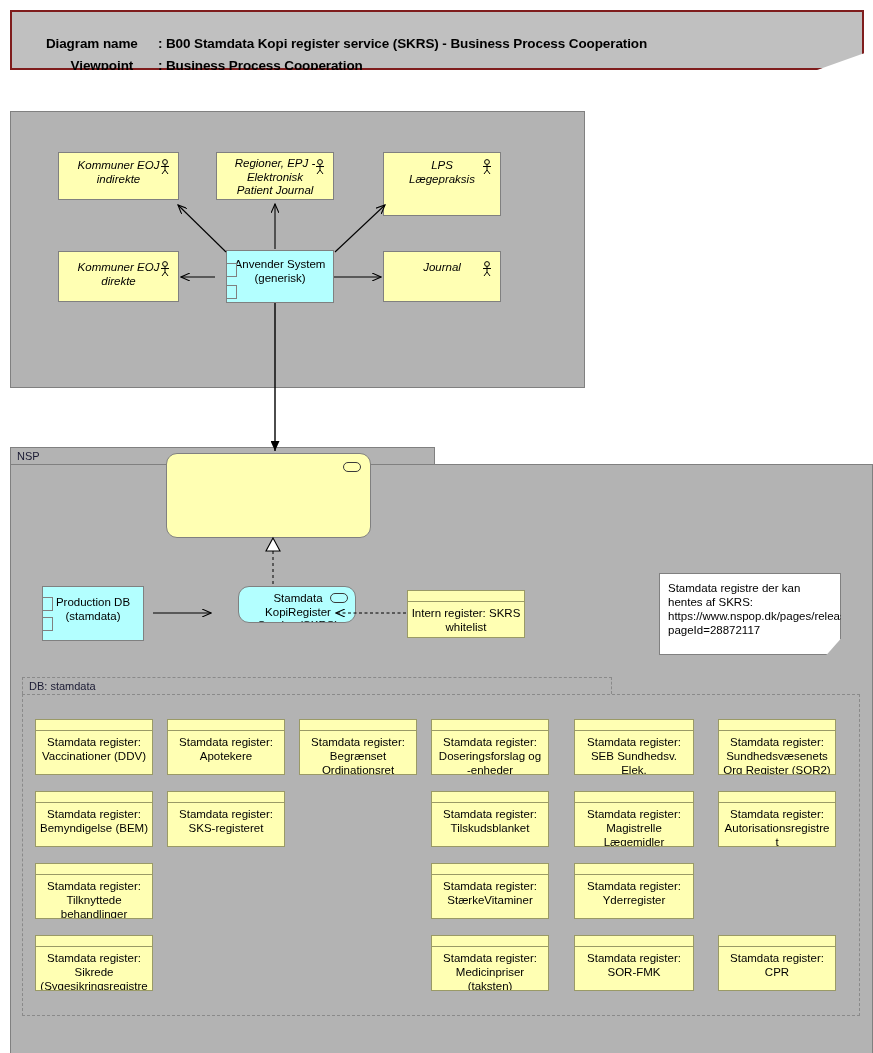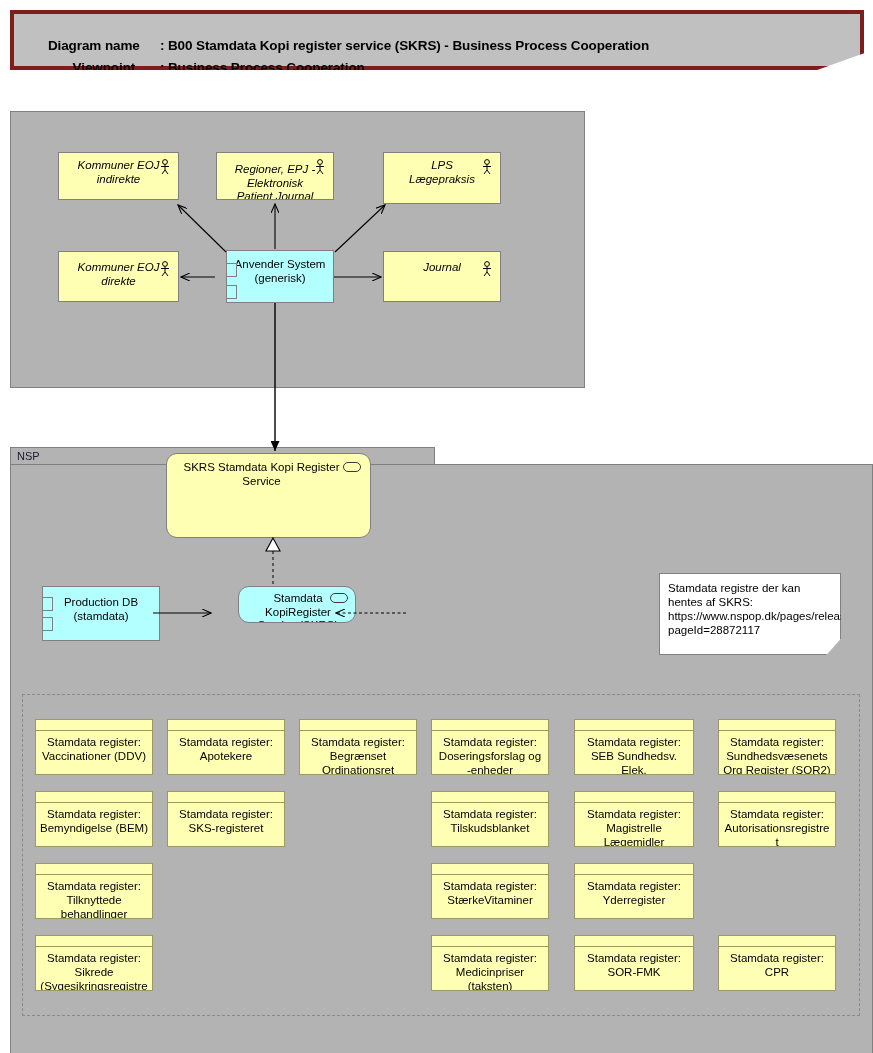--- a/index.html
+++ b/index.html
@@ -14,21 +14,21 @@
     background:#ffffff;
     overflow:hidden;
   }
 
   
   .banner{
     position:absolute;
     left:10px; top:10px;
     width:854px; height:60px;
     background:#c0c0c0;
-    border:4px solid #7f1d1d;
+    border:2px solid #7f1d1d;
     box-sizing:border-box;
     clip-path:polygon(0 0, 100% 0, 100% 72%, 94.5% 100%, 0 100%);
   }
   .banner-line{
     position:absolute;
     left:12px;
     font-size:13.5px;
     font-weight:bold;
     color:#000;
     white-space:pre;
@@ -213,33 +213,33 @@
     <svg class="actor-icon" viewBox="0 0 12 16">
       <circle cx="6" cy="3" r="2.4" fill="none" stroke="#000" stroke-width="1"></circle>
       <line x1="6" y1="5.4" x2="6" y2="11" stroke="#000" stroke-width="1"></line>
       <line x1="2" y1="7.5" x2="10" y2="7.5" stroke="#000" stroke-width="1"></line>
       <line x1="6" y1="11" x2="3" y2="15" stroke="#000" stroke-width="1"></line>
       <line x1="6" y1="11" x2="9" y2="15" stroke="#000" stroke-width="1"></line>
     </svg>
   </div>
 
   <div class="el el-yellow actor-box" style="left:216px;top:152px;width:118px;height:48px;">
-    <span class="el-label" style="padding-top:10px;border-radius:11px;">Regioner, EPJ -
+    <span class="el-label" style="padding-top:4px;border-radius:11px;">Regioner, EPJ -
 Elektronisk
 Patient Journal</span>
     <svg class="actor-icon" viewBox="0 0 12 16">
       <circle cx="6" cy="3" r="2.4" fill="none" stroke="#000" stroke-width="1"></circle>
       <line x1="6" y1="5.4" x2="6" y2="11" stroke="#000" stroke-width="1"></line>
       <line x1="2" y1="7.5" x2="10" y2="7.5" stroke="#000" stroke-width="1"></line>
       <line x1="6" y1="11" x2="3" y2="15" stroke="#000" stroke-width="1"></line>
       <line x1="6" y1="11" x2="9" y2="15" stroke="#000" stroke-width="1"></line>
     </svg>
   </div>
 
-  <div class="el el-yellow actor-box" style="left:383px;top:152px;width:118px;height:52px;">
+  <div class="el el-yellow actor-box" style="left:383px;top:152px;width:118px;height:64px;">
     <span class="el-label">LPS
 Lægepraksis</span>
     <svg class="actor-icon" viewBox="0 0 12 16">
       <circle cx="6" cy="3" r="2.4" fill="none" stroke="#000" stroke-width="1"></circle>
       <line x1="6" y1="5.4" x2="6" y2="11" stroke="#000" stroke-width="1"></line>
       <line x1="2" y1="7.5" x2="10" y2="7.5" stroke="#000" stroke-width="1"></line>
       <line x1="6" y1="11" x2="3" y2="15" stroke="#000" stroke-width="1"></line>
       <line x1="6" y1="11" x2="9" y2="15" stroke="#000" stroke-width="1"></line>
     </svg>
   </div>
@@ -273,43 +273,47 @@
     <span class="comp-tab t1"></span>
     <span class="comp-tab t2"></span>
   </div>
 
   <div class="group" style="left:10px;top:406px;width:863px;height:647px;margin-top:41px;">
     <div class="group-tab" style="width:425px;">NSP</div>
     <div class="group-body"></div>
   </div>
 
   <div class="el el-yellow el-round" style="left:166px;top:453px;width:205px;height:85px;">
-    <span class="el-label" style="padding-top:7px;padding-right:24px;padding-left:10px;">SKRS Stamdata Kopi Register
-Service</span>
     <span class="svc-icon"></span>
   </div>
 
-  <div class="el el-cyan" style="left:42px;top:586px;width:118px;height:55px;">
+  <div class="el el-cyan" style="left:42px;top:586px;width:102px;height:55px;">
     <span class="el-label" style="padding-top:9px;">Production DB
 (stamdata)</span>
     <span class="comp-tab t1" style="top:10px;"></span>
     <span class="comp-tab t2" style="top:30px;"></span>
   </div>
 
   <div class="el el-cyan el-round" style="left:214px;top:586px;width:118px;height:37px;margin-left:24px;">
     <span class="el-label" style="padding-top:5px;padding-right:4px;">Stamdata
 KopiRegister
 Service (SKRS)</span>
     <span class="svc-icon" style="right:7px;top:6px;"></span>
   </div>
 
+  <div class="reg" style="left:407px;top:590px;width:118px;height:48px;">
+    <span class="reg-band"></span>
+    <span class="reg-txt">Intern register: SKRS
+whitelist</span>
+  </div>
 
   <div class="note" style="left:659px;top:573px;width:182px;height:82px;">Stamdata registre der kan hentes af SKRS: https://www.nspop.dk/pages/releaseview.action?pageId=28872117</div>
 
   <div class="dgroup" style="left:22px;top:677px;width:838px;height:339px;">
+    <div class="dgroup-tab" style="width:590px;">DB: stamdata</div>
     <div class="dgroup-body"></div>
   </div>
 
   <div id="register-grid">
       <div class="reg" style="left: 35px; top: 719px; width: 118px; height: 56px;">
         <span class="reg-band"></span>
         <span class="reg-txt">Stamdata register:
 Vaccinationer (DDV)</span>
       </div>
       <div class="reg" style="left: 35px; top: 791px; width: 118px; height: 56px;">

